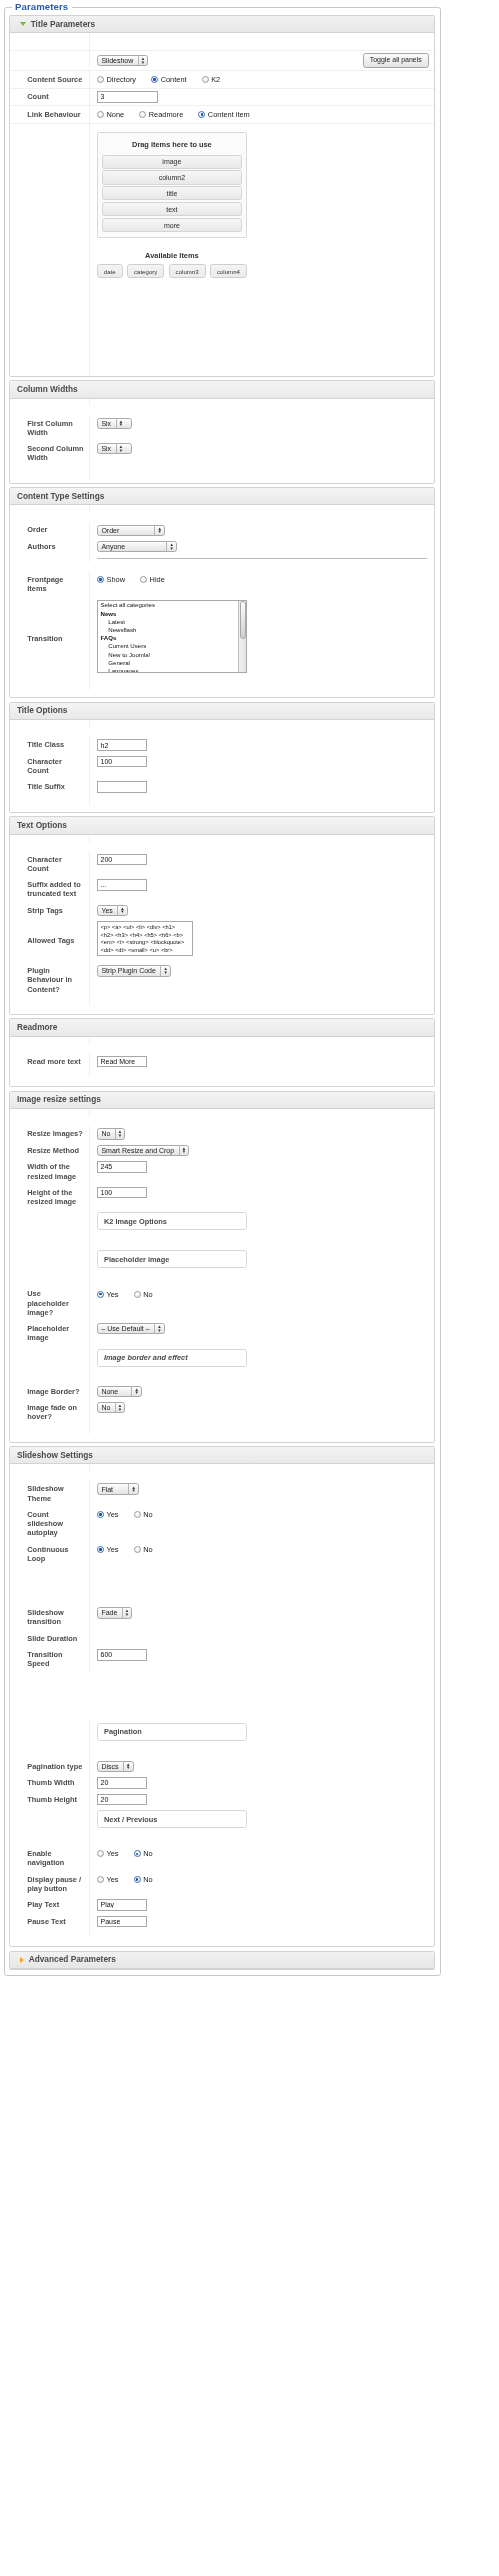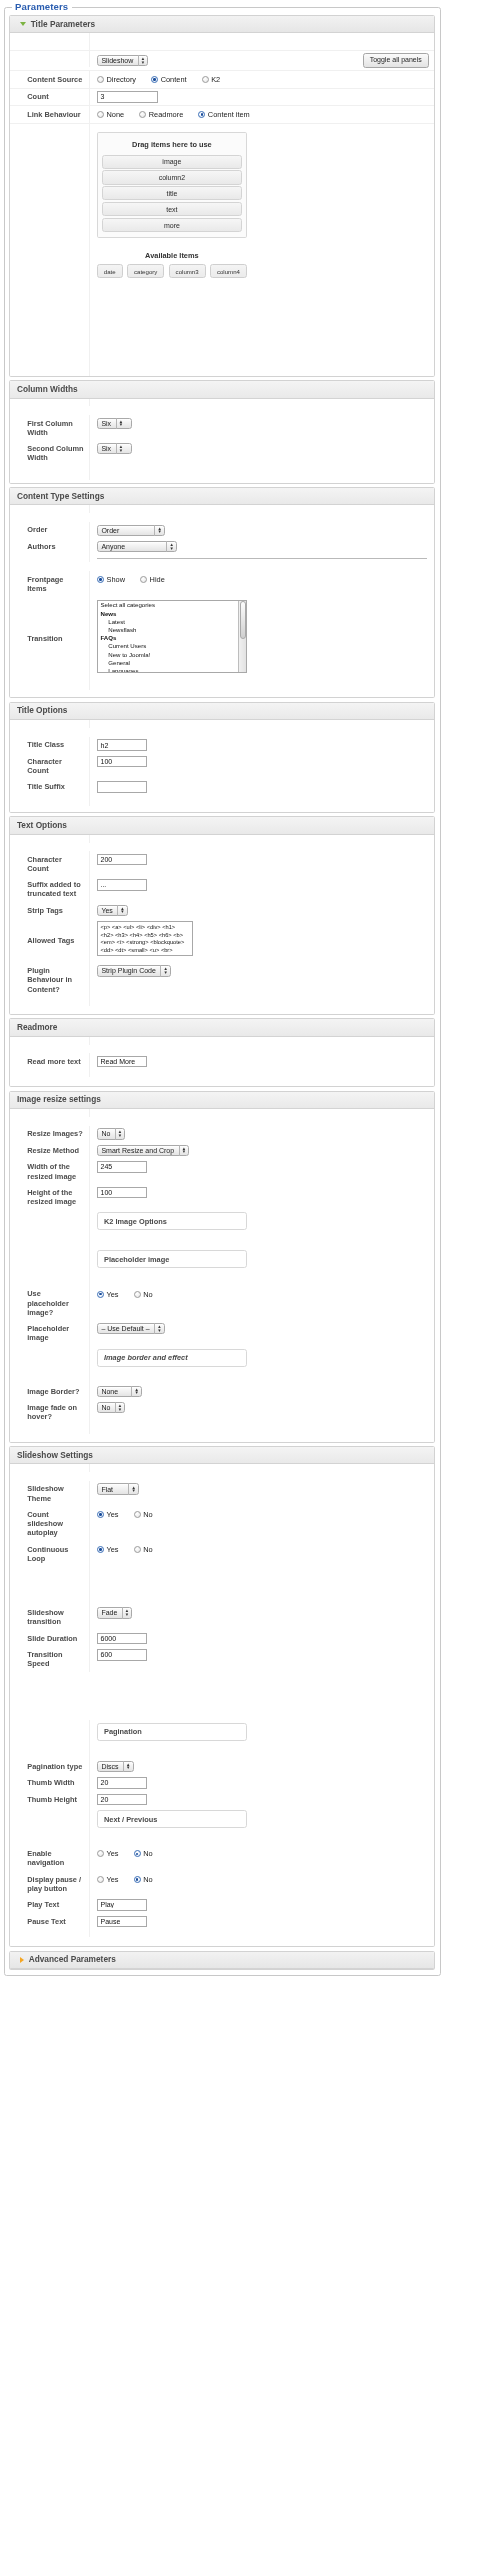--- a/index.html
+++ b/index.html
@@ -770,23 +770,20 @@
           <div class="cell-label">Slideshow transition</div>
           <div class="cell-field">
             <span class="sel" style="min-width:30px;">
               <span class="sel-txt">Fade</span>
               <span class="sel-arrows">▲<br>▼</span>
             </span>
           </div>
         </div>
         <div class="row noline">
           <div class="cell-label">Slide Duration</div>
-          <div class="cell-field">
-            <input class="txt w1" value="6000" style="">
-          </div>
         </div>
         <div class="row noline">
           <div class="cell-label">Transition Speed</div>
           <div class="cell-field">
             <input class="txt w1" value="600" style="">
           </div>
         </div>
         <div class="row noline" style="min-height:38px;margin-top:48px;">
           <div class="cell-label" style="min-height:38px;"></div>
           <div class="cell-field" style="align-items:center;">

